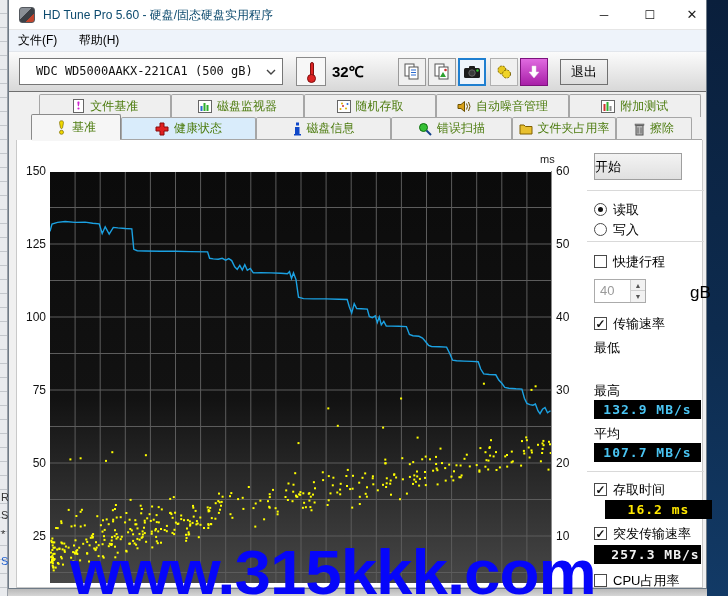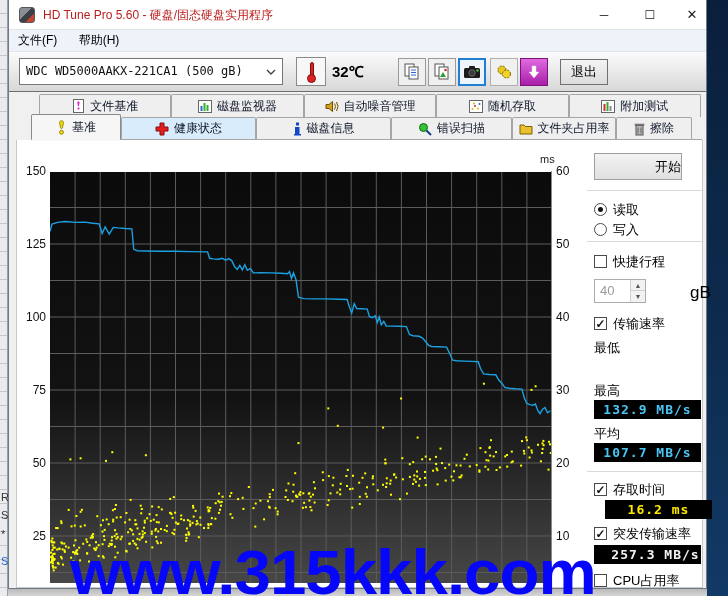--- a/index.html
+++ b/index.html
@@ -19,34 +19,34 @@
   
   .window { position:absolute; left:8px; top:0; width:699px; height:589px;
     background:#f0f0f0; border:1px solid #6e7a86; border-top:none; z-index:1; }
 
   .titlebar { position:absolute; left:0; top:0; width:100%; height:30px; background:#ffffff;
     border-bottom:1px solid #e6e6e6; }
   .app-icon { position:absolute; left:10px; top:7px; width:16px; height:16px;
     background:linear-gradient(135deg,#8a8f96 0 40%,#3c4046 40% 70%,#c2442c 70%);
     border-radius:3px; border:1px solid #55595f; }
   .title-text { position:absolute; left:34px; top:0; height:30px; line-height:30px;
-    font-size:12px; color:#b91c1c; white-space:nowrap; }
+    font-size:12px; color:#0c4a6e; white-space:nowrap; }
   .cap-btn { position:absolute; top:0; width:38px; height:30px; text-align:center;
     line-height:30px; font-size:12px; color:#222; }
   .cap-min { left:576px; } .cap-max { left:622px; } .cap-close { left:664px; font-size:13px; }
 
   .menubar { position:absolute; left:0; top:30px; width:100%; height:22px;
     background:#eef3fa; border-bottom:1px solid #e2e6ec; font-size:12px; }
   .menu-item { display:inline-block; padding:0 9px; line-height:21px; color:#000; }
 
   .toolbar { position:absolute; left:0; top:52px; width:100%; height:40px;
     background:linear-gradient(180deg,#fbfbfb,#d8d8d8); border-bottom:1px solid #6f6f6f; }
   .drive-select { position:absolute; left:10px; top:6px; width:264px; height:27px;
     background:#fff; border:1px solid #767676; font-family:"DejaVu Sans Mono",monospace;
-    font-size:12px; line-height:25px; padding-left:6px; color:#111; }
+    font-size:12px; line-height:25px; padding-left:16px; color:#111; }
   .drive-select svg { position:absolute; right:6px; top:9px; }
   .thermo-btn { position:absolute; left:287px; top:5px; width:30px; height:29px;
     background:#f7f7f7; border:1px solid #8a8a8a; }
   .thermo-stem { position:absolute; left:13px; top:4px; width:4px; height:15px;
     background:#d22; border-radius:2px; border:1px solid #801010; }
   .thermo-bulb { position:absolute; left:10px; top:16px; width:9px; height:9px;
     background:#d22; border-radius:50%; border:1px solid #801010; }
   .temp-text { position:absolute; left:323px; top:9px; font-size:15px; font-weight:bold; color:#000; }
   .tb-btn { position:absolute; top:6px; width:28px; height:28px; background:#f0f0f0;
     border:1px solid #9a9a9a; display:flex; align-items:center; justify-content:center; }
@@ -55,21 +55,21 @@
   .tb-options { left:481px; border-color:#b0b0b0; }
   .tb-save { left:511px; background:linear-gradient(180deg,#e06ae0,#a81fa8); border:1px solid #7c127c; }
   .exit-btn { position:absolute; left:551px; top:7px; width:48px; height:26px;
     background:linear-gradient(180deg,#f4f4f4,#dcdcdc); border:1px solid #707070;
     font-size:13px; text-align:center; line-height:24px; color:#000; }
 
   
   .tabs-row1 { position:absolute; left:30px; top:94px; width:662px; height:23px; display:flex; }
   .tabs-row2 { position:absolute; left:22px; top:117px; width:671px; height:23px; display:flex; }
   .tab { border:1px solid #a6a6a6; border-bottom:none; background:#efefef; display:flex;
-    align-items:center; justify-content:center; gap:5px; font-size:12px; color:#0f172a;
+    align-items:center; justify-content:center; gap:5px; font-size:12px; color:#4d7c0f;
     border-radius:2px 2px 0 0; position:relative; }
   .tabs-row1 .tab { flex:1; }
   .tabs-row2 { border-bottom:1px solid #a6a6a6; }
   .tab.active { background:#f6f6f6; margin-top:-3px; z-index:2; border-color:#8a8a8a;
     box-shadow:0 3px 0 -1px #f6f6f6; }
   .tab.health { background:var(--health_tab_bg); }
   .tab svg { flex:none; }
 
   
   .content { position:absolute; left:7px; top:140px; width:687px; height:448px; background:#ffffff;
@@ -82,21 +82,21 @@
   .tick.left { width:30px; text-align:right; left:7px; }
   .tick.right { left:547px; }
 
   .plot-wrap { position:absolute; left:41px; top:171px; width:502px; height:412px; }
   .plot-wrap svg { display:block; }
 
   
   .panel-sep { position:absolute; left:578px; width:117px; height:1px; background:#d9d9d9; }
   .start-btn { position:absolute; left:585px; top:153px; width:88px; height:27px;
     background:linear-gradient(180deg,#f3f3f3,#e0e0e0); border:1px solid #9f9f9f;
-    font-size:13px; text-align:right; line-height:25px; color:#000; }
+    font-size:13px; text-align:left; line-height:25px; color:#000; }
   .ctl-row { position:absolute; left:585px; height:17px; display:flex; align-items:center;
     gap:6px; font-size:13px; color:#000; white-space:nowrap; }
   .radio { width:13px; height:13px; border:1px solid #4a4a4a; border-radius:50%; background:#fff;
     position:relative; flex:none; }
   .radio.sel::after { content:""; position:absolute; left:3px; top:3px; width:5px; height:5px;
     border-radius:50%; background:#111; }
   .cbx { width:13px; height:13px; border:1px solid #4a4a4a; background:#fff; flex:none;
     font-size:12px; line-height:12px; text-align:center; color:#111; }
   .cbx.on::before { content:"✓"; font-weight:bold; }
   .spinner { position:absolute; left:585px; top:279px; width:52px; height:24px;
@@ -211,35 +211,35 @@
       <svg width="14" height="13" viewBox="0 0 14 13">
         <rect x="0.5" y="0.5" width="13" height="12" fill="#fff" stroke="#666"></rect>
         <rect x="2.5" y="6" width="2" height="5" fill="#2a6ad0"></rect>
           <rect x="5.5" y="3" width="2" height="8" fill="#2fb02f"></rect>
           <rect x="8.5" y="5" width="2" height="6" fill="#2fb02f"></rect>
       </svg>
       <span>磁盘监视器</span>
     </div>
     <div class="tab">
       <svg width="14" height="13" viewBox="0 0 14 13">
-        <polygon points="1,4.5 4,4.5 7.5,1.5 7.5,11.5 4,8.5 1,8.5" fill="#d8a018" stroke="#6a5000"></polygon>
-        <path d="M9.5 3.5q2 3 0 6M11.5 2q3 4.5 0 9" fill="none" stroke="#6a5000" stroke-width="1"></path>
-      </svg>
-      <span>自动噪音管理</span>
-    </div>
-    <div class="tab">
-      <svg width="14" height="13" viewBox="0 0 14 13">
         <rect x="0.5" y="0.5" width="13" height="12" fill="#fff" stroke="#666"></rect>
         <circle cx="3.5" cy="9" r="1" fill="#e0b000"></circle>
           <circle cx="6" cy="6" r="1" fill="#d03030"></circle>
           <circle cx="9" cy="8.5" r="1" fill="#e0b000"></circle>
           <circle cx="10.5" cy="4" r="1" fill="#2a6ad0"></circle>
           <circle cx="5" cy="3.5" r="1" fill="#e0b000"></circle>
       </svg>
       <span>随机存取</span>
+    </div>
+    <div class="tab">
+      <svg width="14" height="13" viewBox="0 0 14 13">
+        <polygon points="1,4.5 4,4.5 7.5,1.5 7.5,11.5 4,8.5 1,8.5" fill="#d8a018" stroke="#6a5000"></polygon>
+        <path d="M9.5 3.5q2 3 0 6M11.5 2q3 4.5 0 9" fill="none" stroke="#6a5000" stroke-width="1"></path>
+      </svg>
+      <span>自动噪音管理</span>
     </div>
     <div class="tab">
       <svg width="14" height="13" viewBox="0 0 14 13">
         <rect x="0.5" y="0.5" width="13" height="12" fill="#fff" stroke="#666"></rect>
         <rect x="2.5" y="4" width="2" height="7" fill="#d03030"></rect>
           <rect x="5.5" y="2" width="2" height="9" fill="#2fb02f"></rect>
           <rect x="8.5" y="6" width="2" height="5" fill="#8a8a8a"></rect>
       </svg>
       <span>附加测试</span>
     </div>

